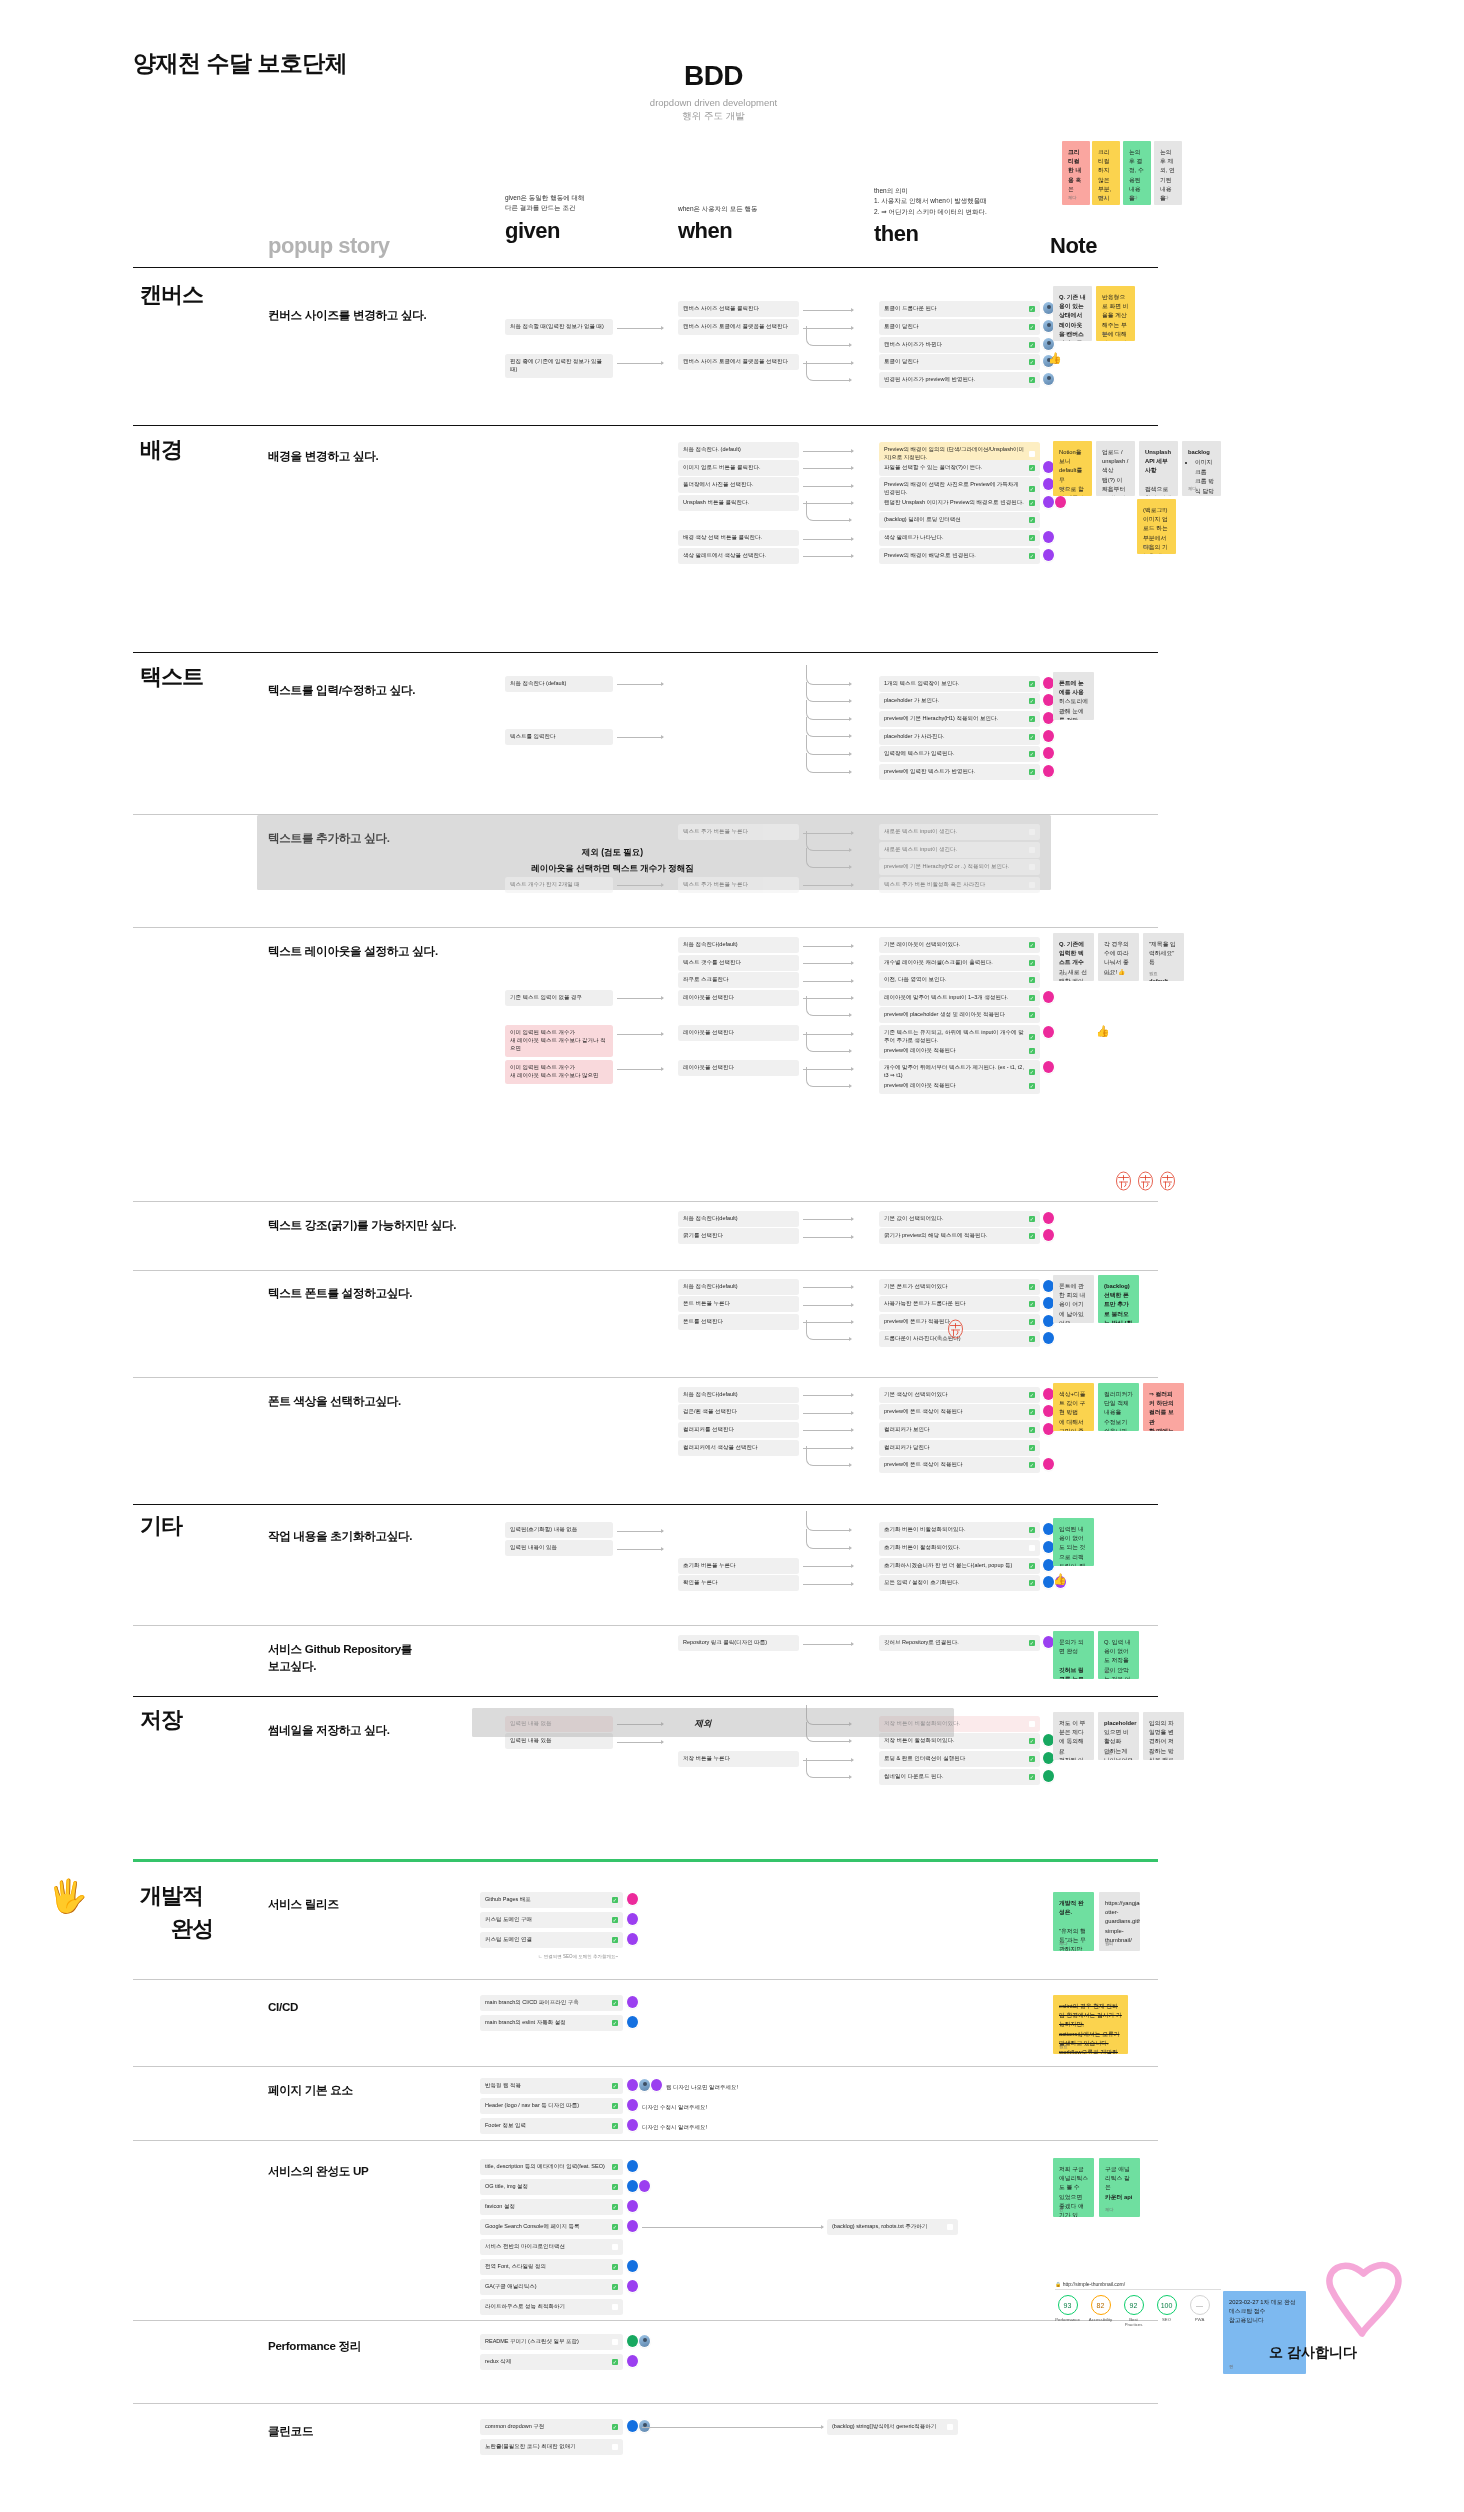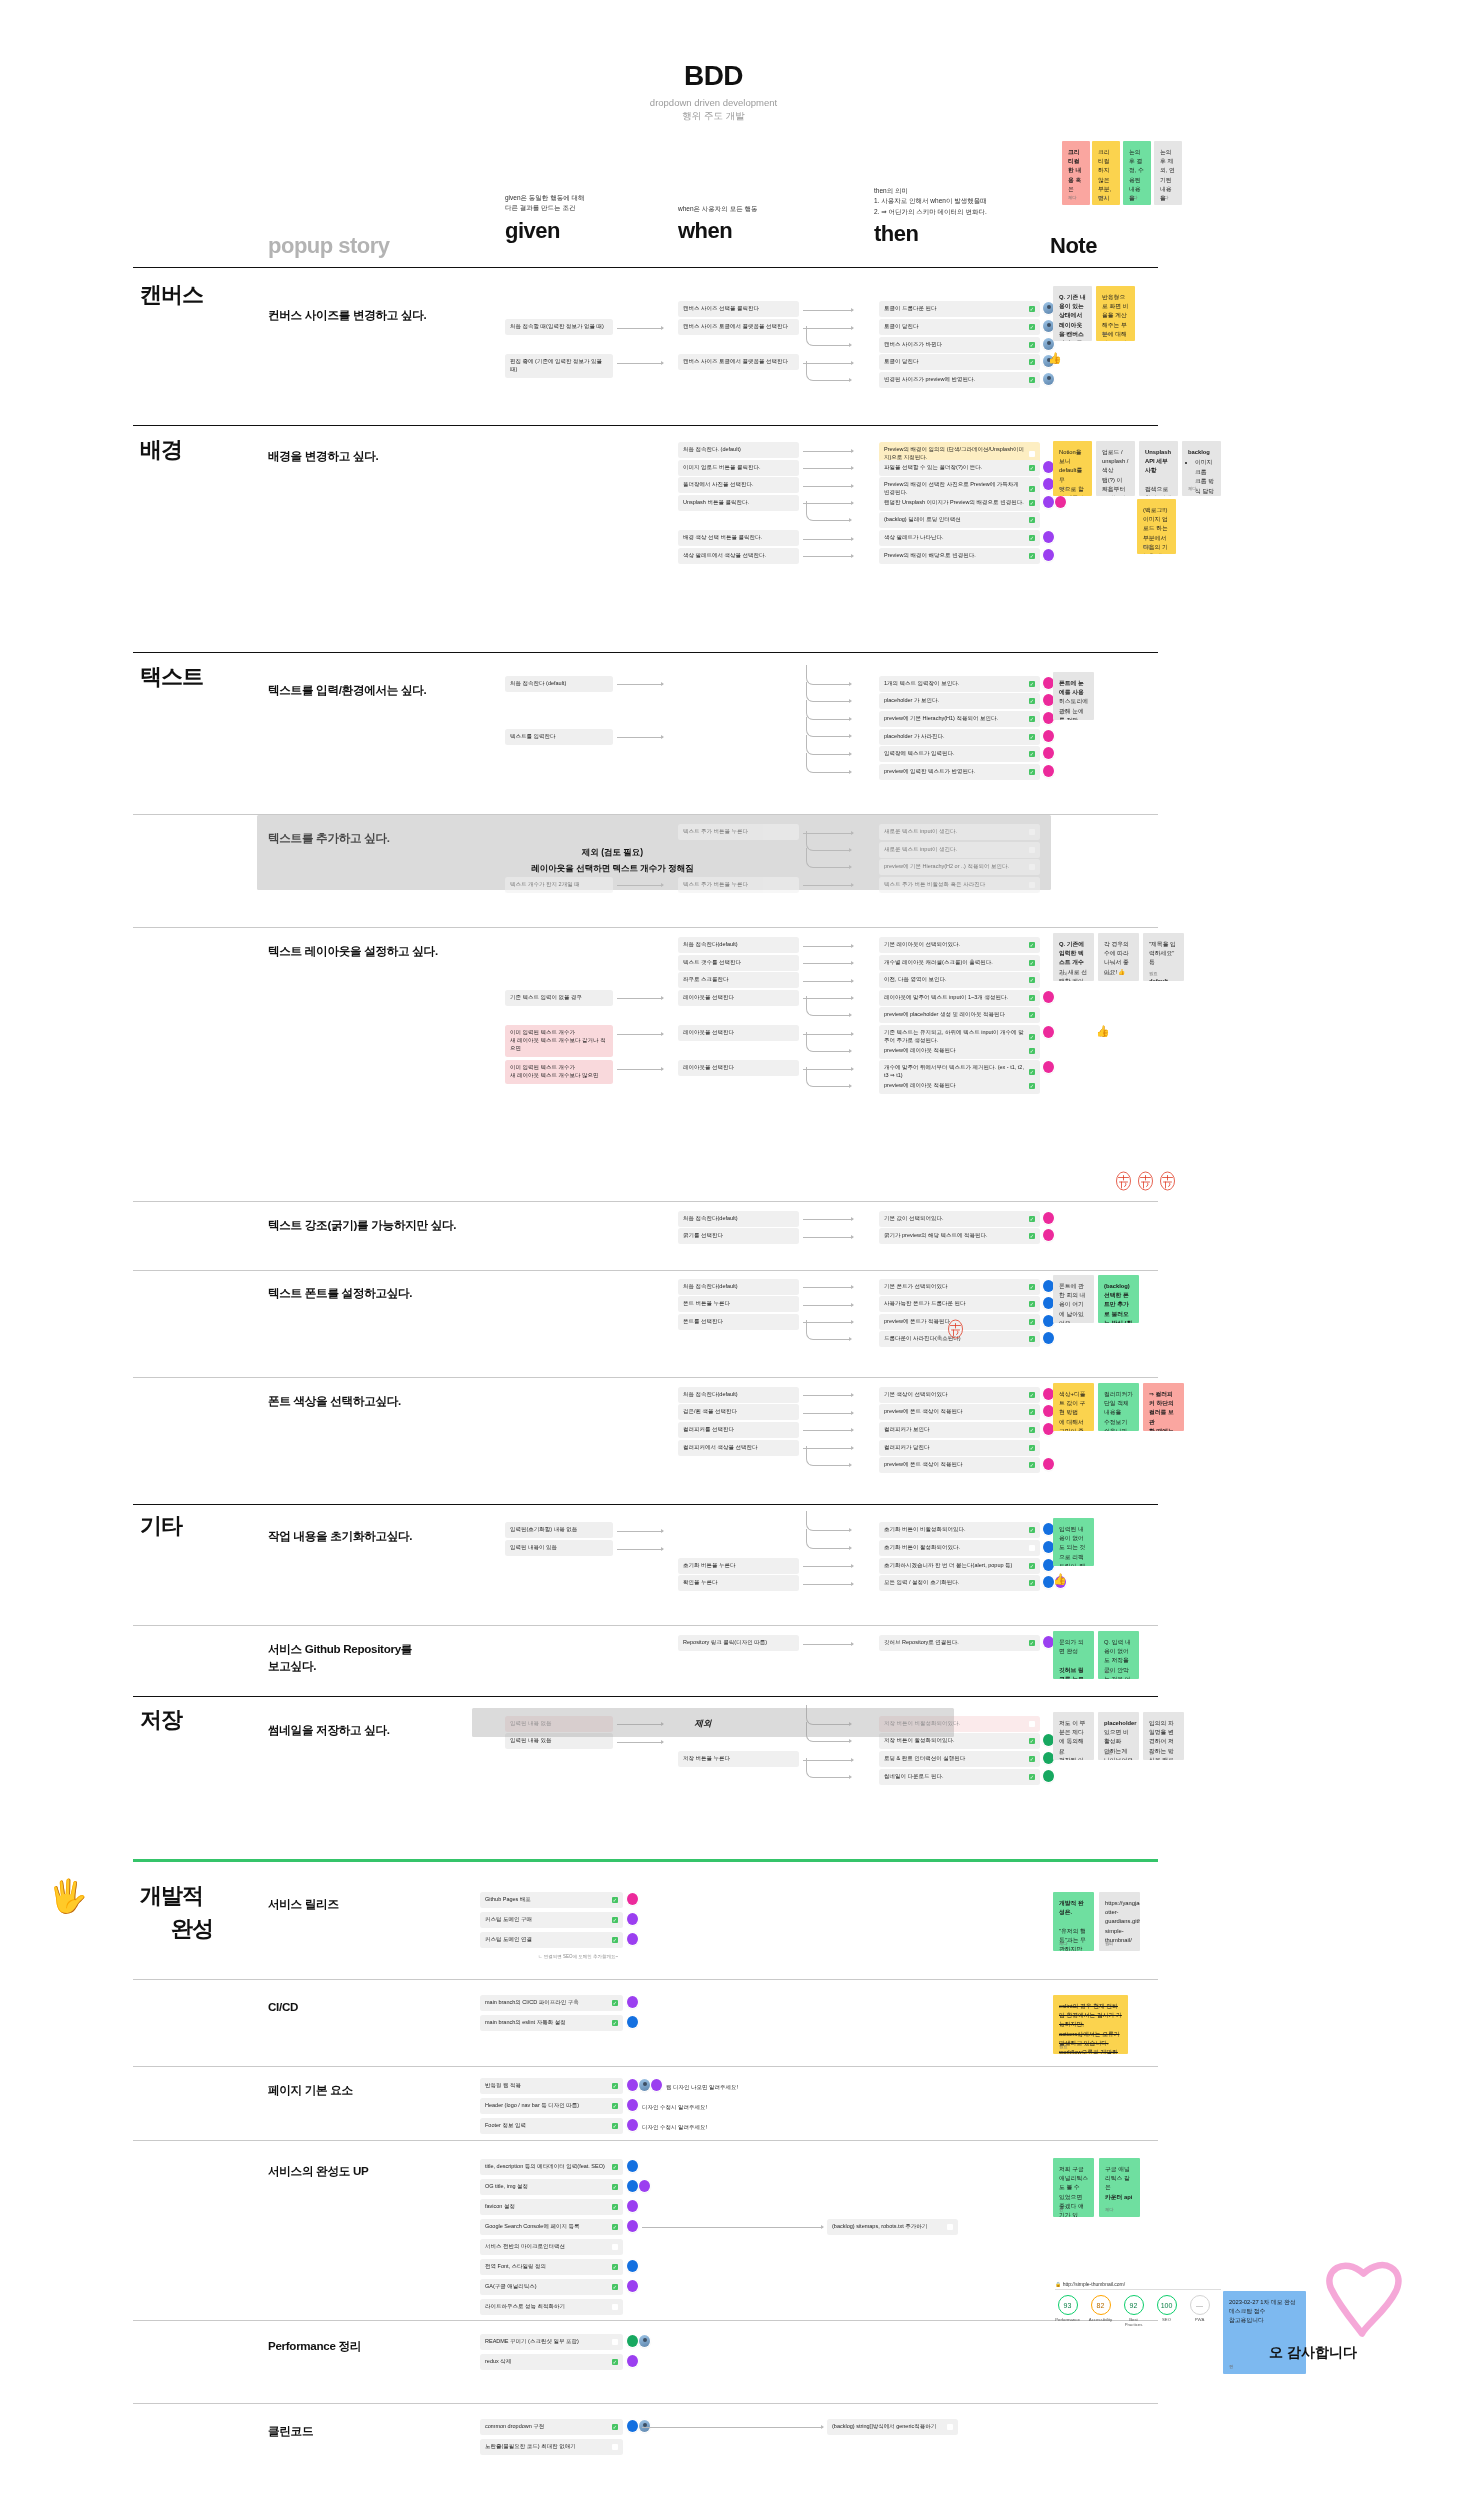--- a/index.html
+++ b/index.html
@@ -105,20 +105,21 @@
     display:flex;align-items:center;justify-content:center;font-size:7px;color:#0a7f45;margin:0 auto;
   }
   #lh-scores .ring.orange{border-color:#ffa400;color:#b36b00;}
   #lh-scores .ring.grey{border-color:#d3d3d3;color:#9a9a9a;}
   #lh-scores .cap{font-size:4.3px;color:#555;margin-top:2px;line-height:1.25;}
 </style>
 </head>
 <body>
 
 <div id="doc-title" class="abs">
+  <div class="l1">양재천 수달 보호단체</div>
 </div>
 
 <div id="bdd-block" class="abs">
   <div class="bdd">BDD</div>
   <div class="sub1">dropdown driven development</div>
   <div class="sub2">행위 주도 개발</div>
 </div>
 
 <div class="col-head" style="left:268px; top:229px;">
   <div class="big grey">popup story</div>
@@ -316,21 +317,21 @@
       <div><b>backlog</b><ul>
           <li>이미지 크롭<br>크롭 방식 담당자가 정하기</li>
         </ul></div>
       <div class="author">제다</div>
     </div>
     <div class="note yellow" style="left:1137px;top:499px;width:39px;height:55px;">
       <div>(백로그!!)이미지 업로드 하는<br>부분에서 다음의 기능을 백로<br>그에 추가하는건 어떨까요<br><br></div>
       <div class="author">원효</div>
     </div>
     <div class="sec-label" style="left:140px;top:663px;">택스트</div>
-    <div class="story-title" style="left:268px;top:681px;width:211px;">텍스트를 입력/환경에서는 싶다.</div>
+    <div class="story-title" style="left:268px;top:681px;width:211px;">텍스트를 입력/수정하고 싶다.</div>
     <div class="fbox given" style="left:505px;top:676px;width:108px;">
       <div class="txt">처음 접속한다 (default)</div>
     </div>
     <div class="arrow" style="left:617px;top:684px;width:46px;"></div>
     <div class="elbow" style="left:806px;top:665px;width:43px;height:20px;"></div>
     <div class="fbox" style="left:879px;top:676px;width:161px;">
       <div class="txt">1개의 텍스트 입력창이 보인다.</div>
       <div class="chk">✓</div>
     </div>
     <div class="av pink" style="left:1043px;top:677px;"></div>

